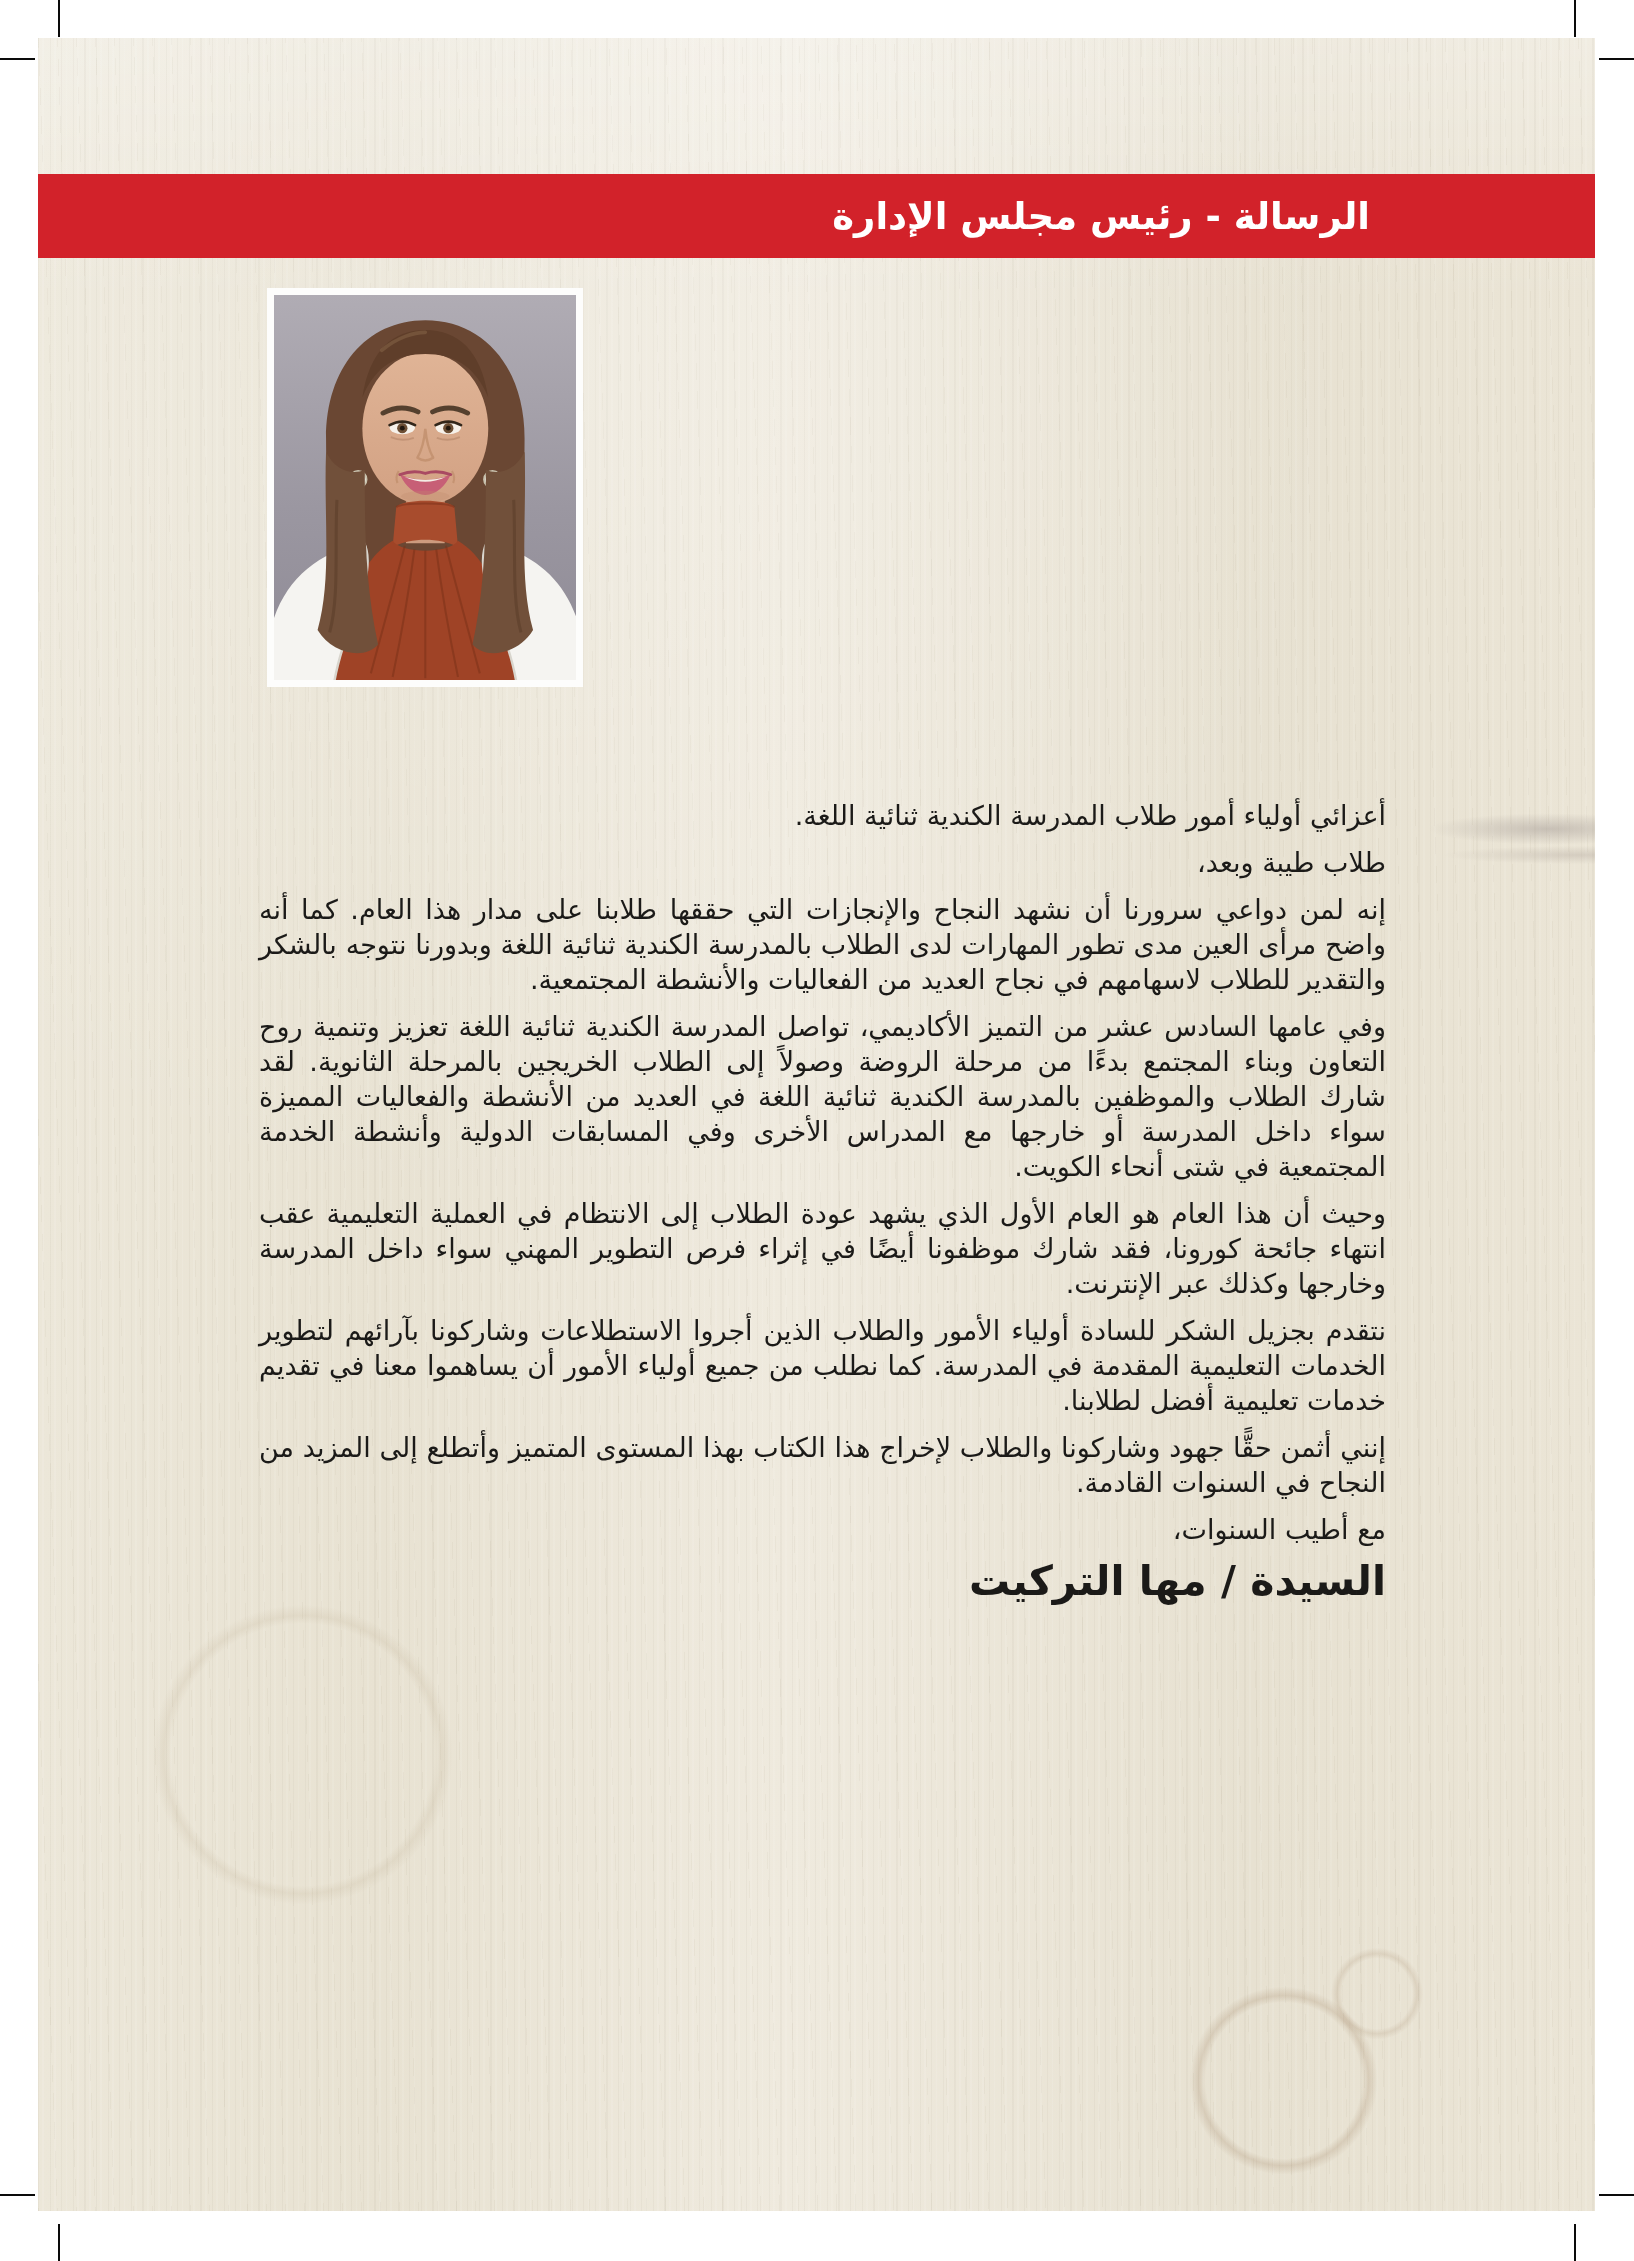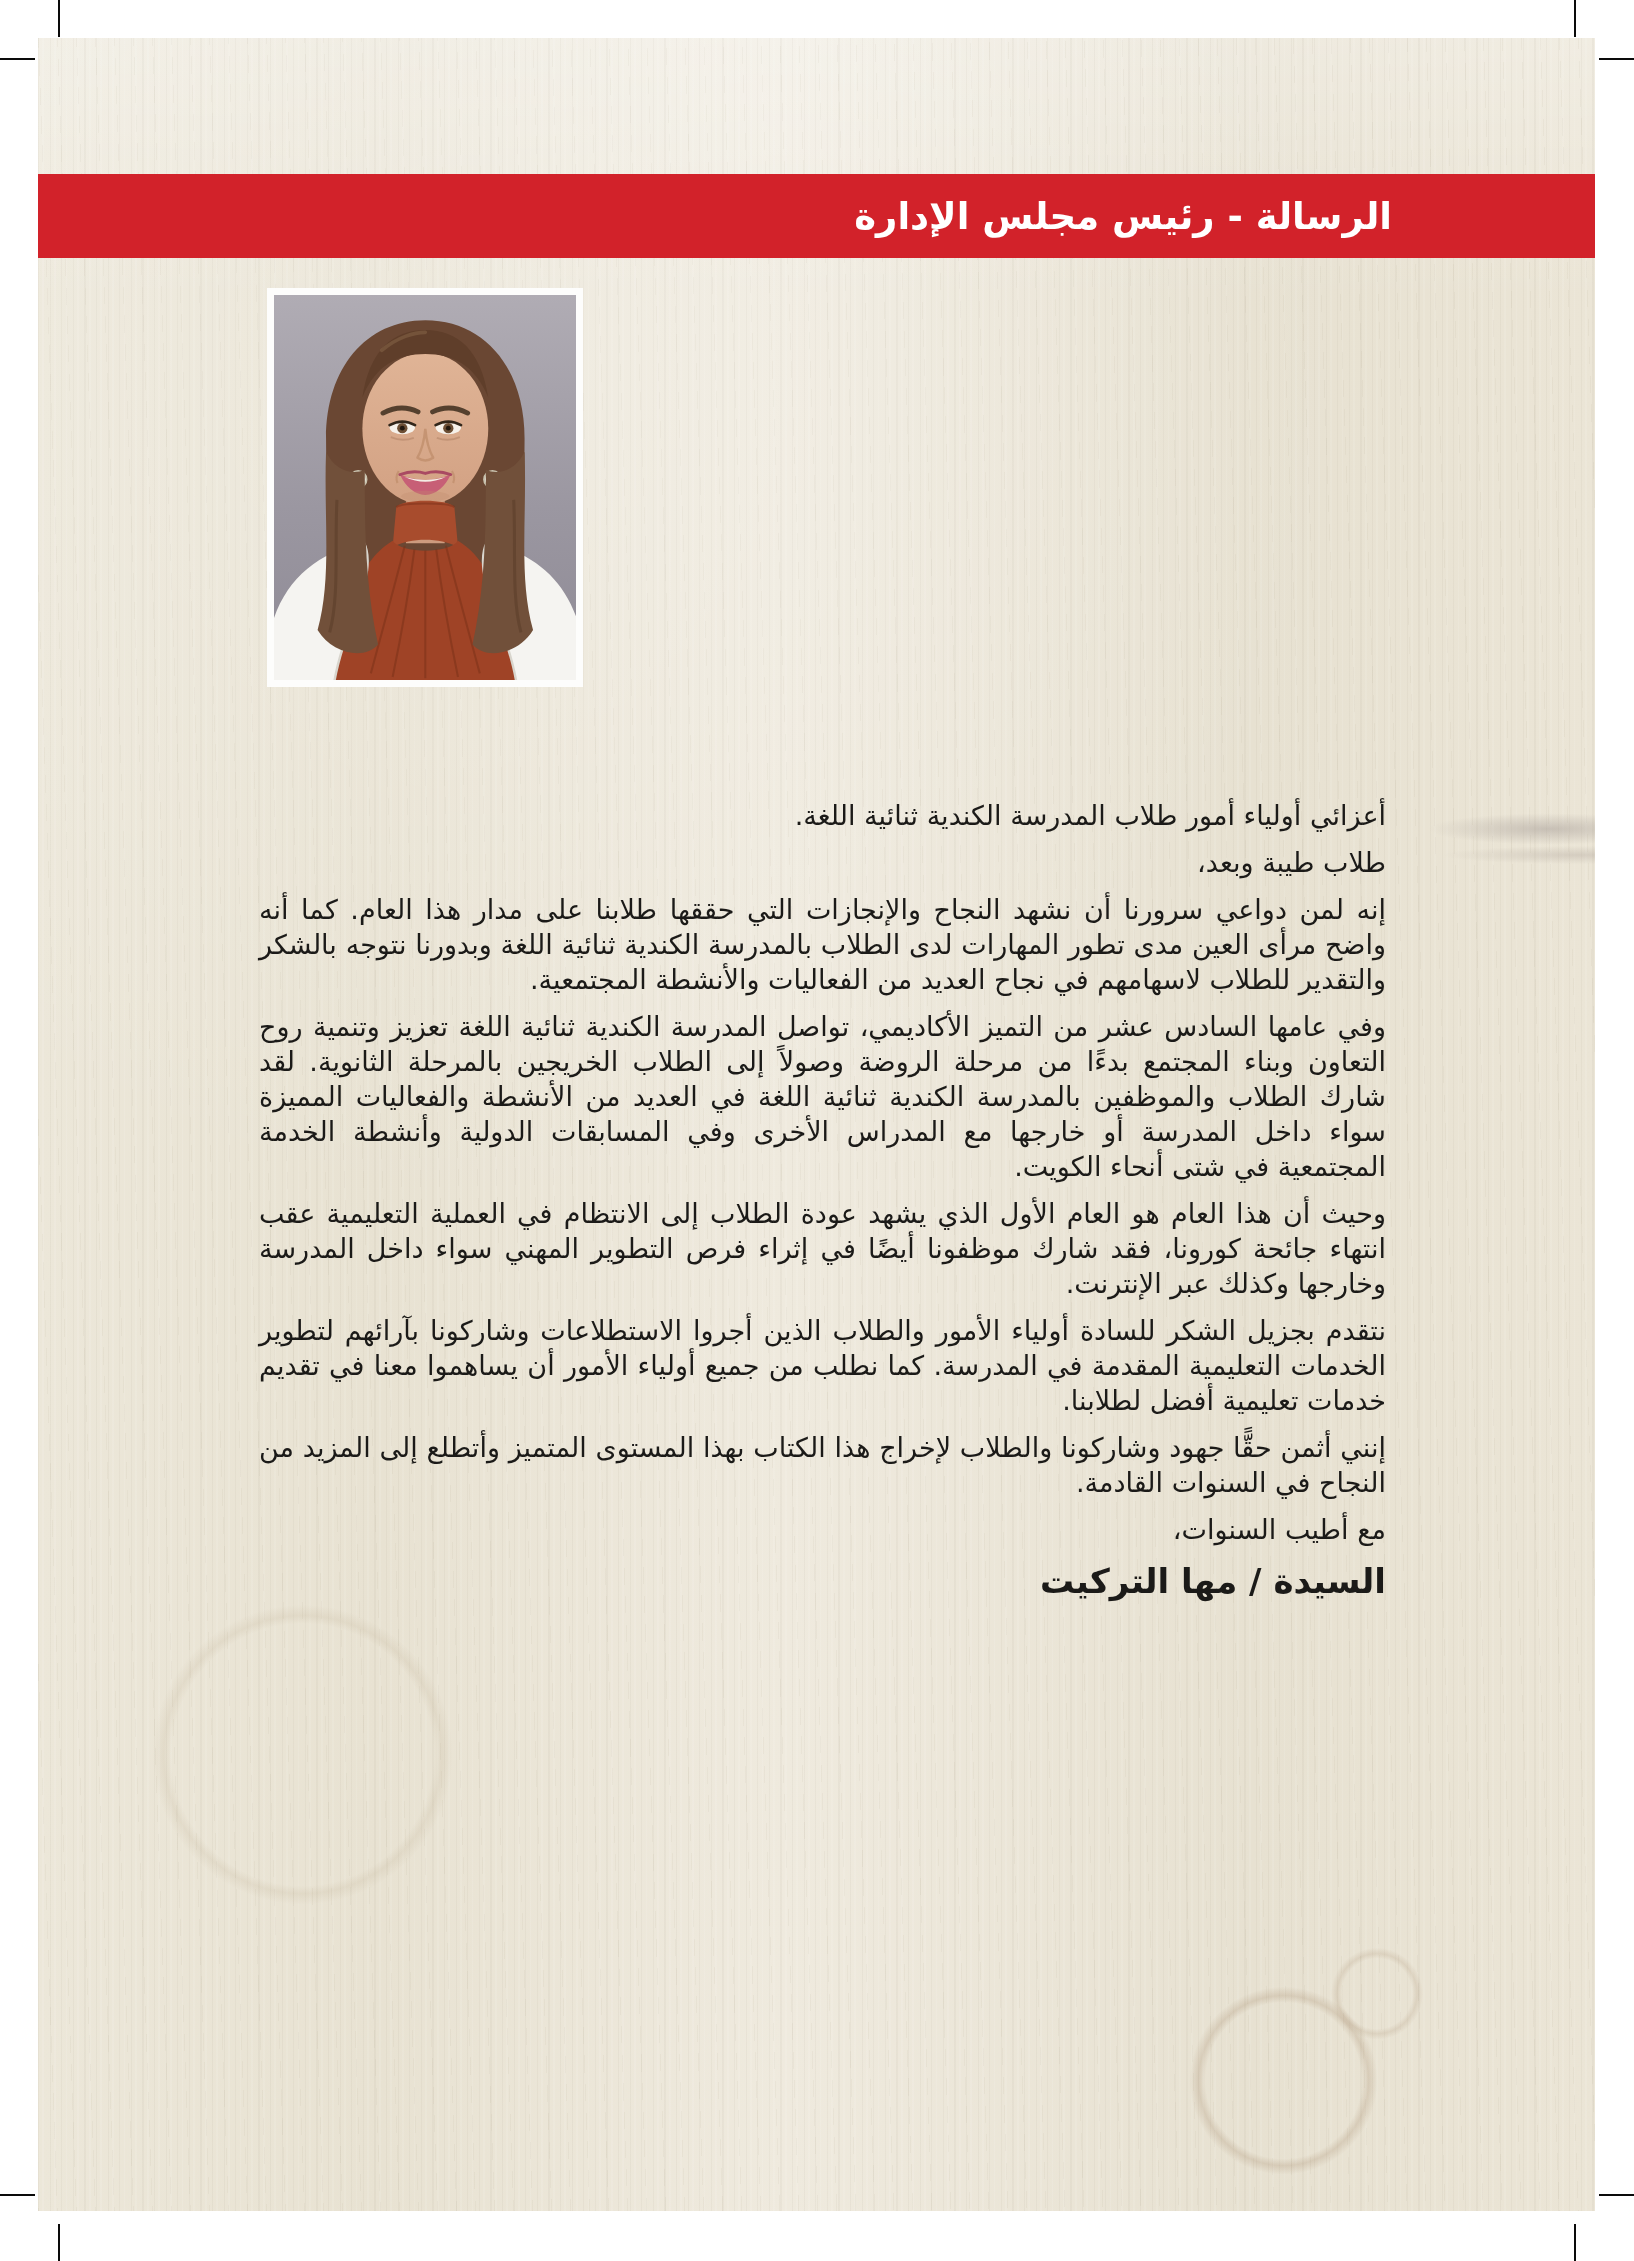--- a/index.html
+++ b/index.html
@@ -41,42 +41,42 @@
         rgba(0,0,0,0) 6.1px, rgba(0,0,0,0) 11.6px),
       repeating-linear-gradient(88deg, rgba(160,148,120,0.08) 0px, rgba(160,148,120,0.08) 0.6px, rgba(0,0,0,0) 0.6px, rgba(0,0,0,0) 19px),
       linear-gradient(180deg, rgba(255,255,255,0.30) 0%, rgba(255,255,255,0) 12%),
       linear-gradient(90deg, #ece7d9 0%, #e8e2d2 22%, #efeade 48%, #e7e1d1 78%, #ebe5d6 100%);
   }
 
   .banner{
     position:absolute;left:0;top:136px;width:100%;height:84px;
   }
   .banner-title{
-    position:absolute;right:203px;top:50%;transform:translateY(-50%);
+    position:absolute;right:225px;top:50%;transform:translateY(-50%);
     color:#ffffff;font-size:37px;font-weight:700;
     direction:rtl;white-space:nowrap;letter-spacing:0;
   }
 
   .photo{
     position:absolute;left:229px;top:250px;width:316px;height:399px;
     background:#fdfdfc;box-sizing:border-box;padding:6.7px;
   }
   .photo svg{width:100%;height:100%;display:block;}
 
   .letter{
     position:absolute;left:209px;top:748px;width:1151px;
     direction:rtl;text-align:right;
     color:#1b1a18;font-size:27px;line-height:35px;
   }
   .letter p{margin:12px;}
   .salutation{margin-bottom:42px;}
   .greeting{margin-bottom:0;}
   .para{text-align:justify;text-align-last:right;margin-bottom:34px;}
   .closing{margin-bottom:3.7px;font-size:27px;}
-  .signature{font-size:34px;font-weight:700;line-height:45px;}
+  .signature{font-size:41px;font-weight:700;line-height:45px;}
 </style>
 </head>
 <body>
 
 <div class="page">
 
   <div class="mark mark-v tl-v"></div>
   <div class="mark mark-h tl-h"></div>
   <div class="mark mark-v tr-v"></div>
   <div class="mark mark-h tr-h"></div>

